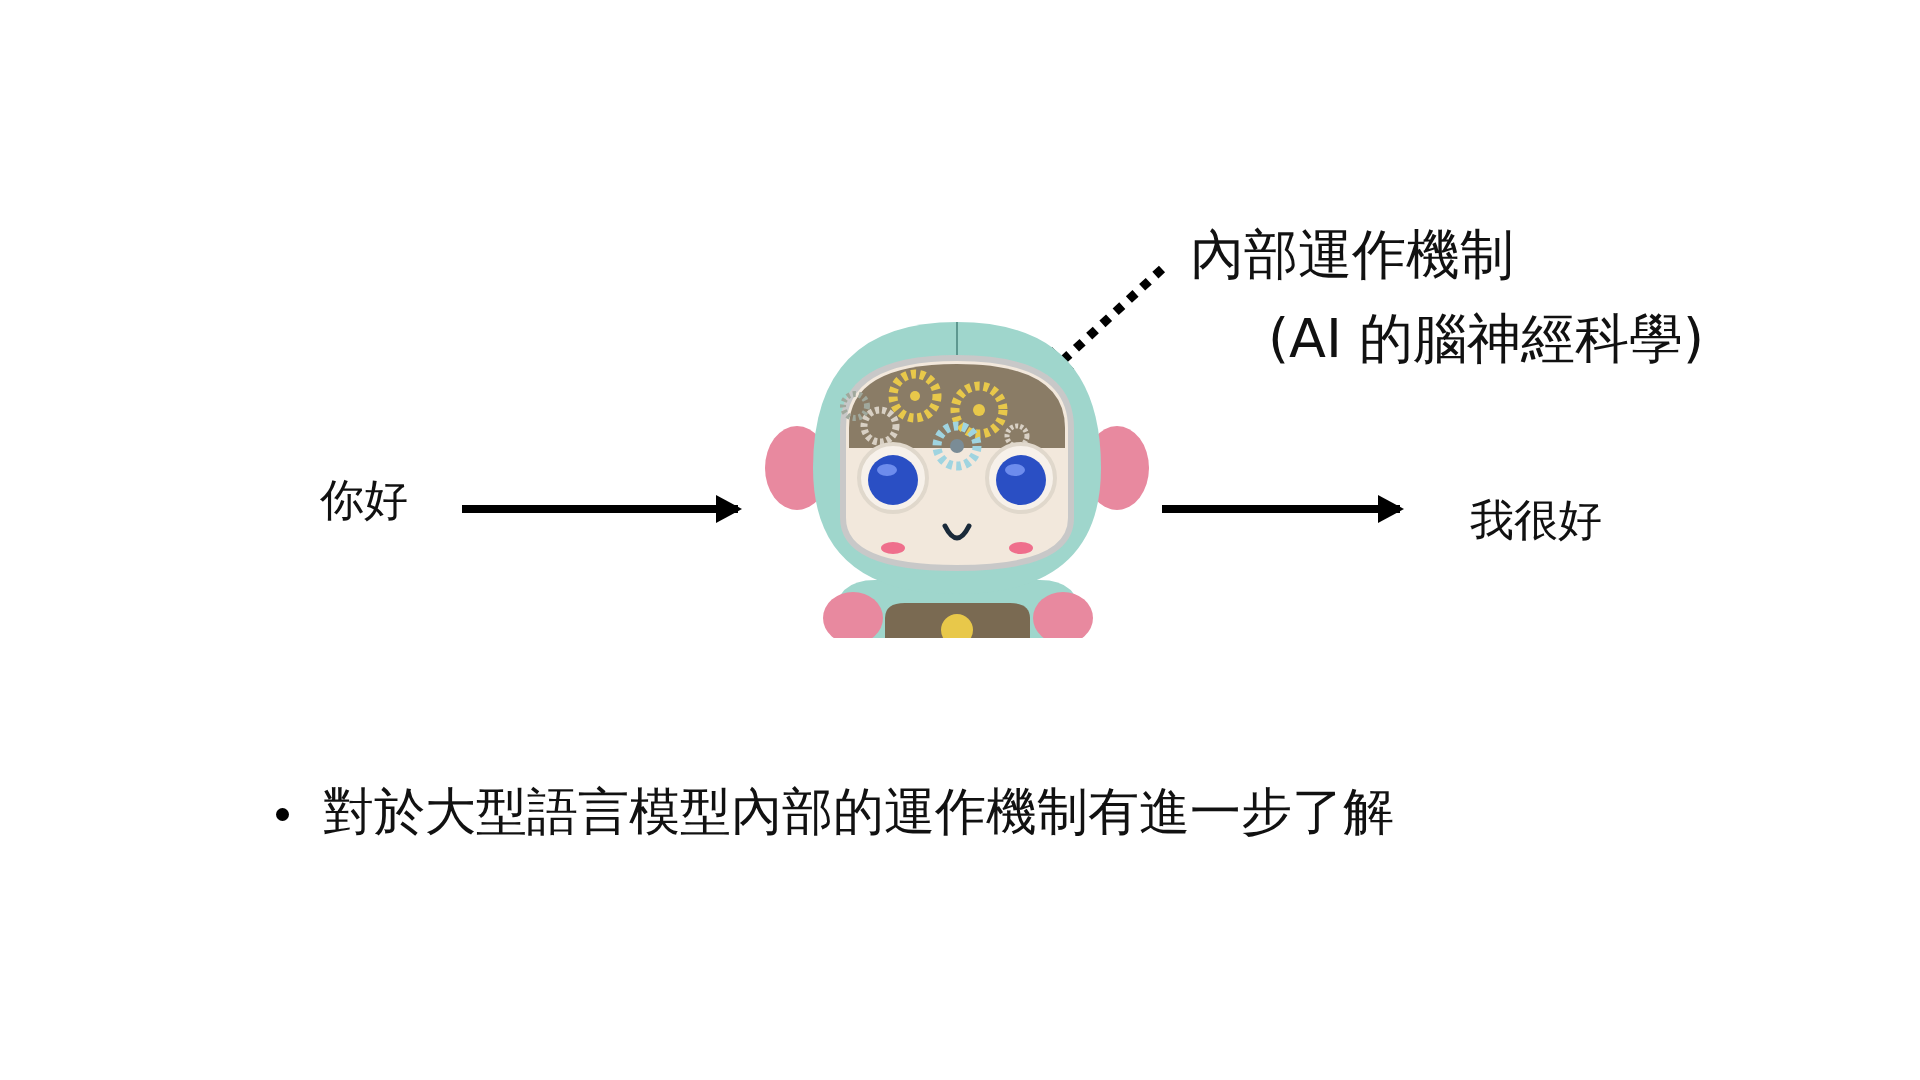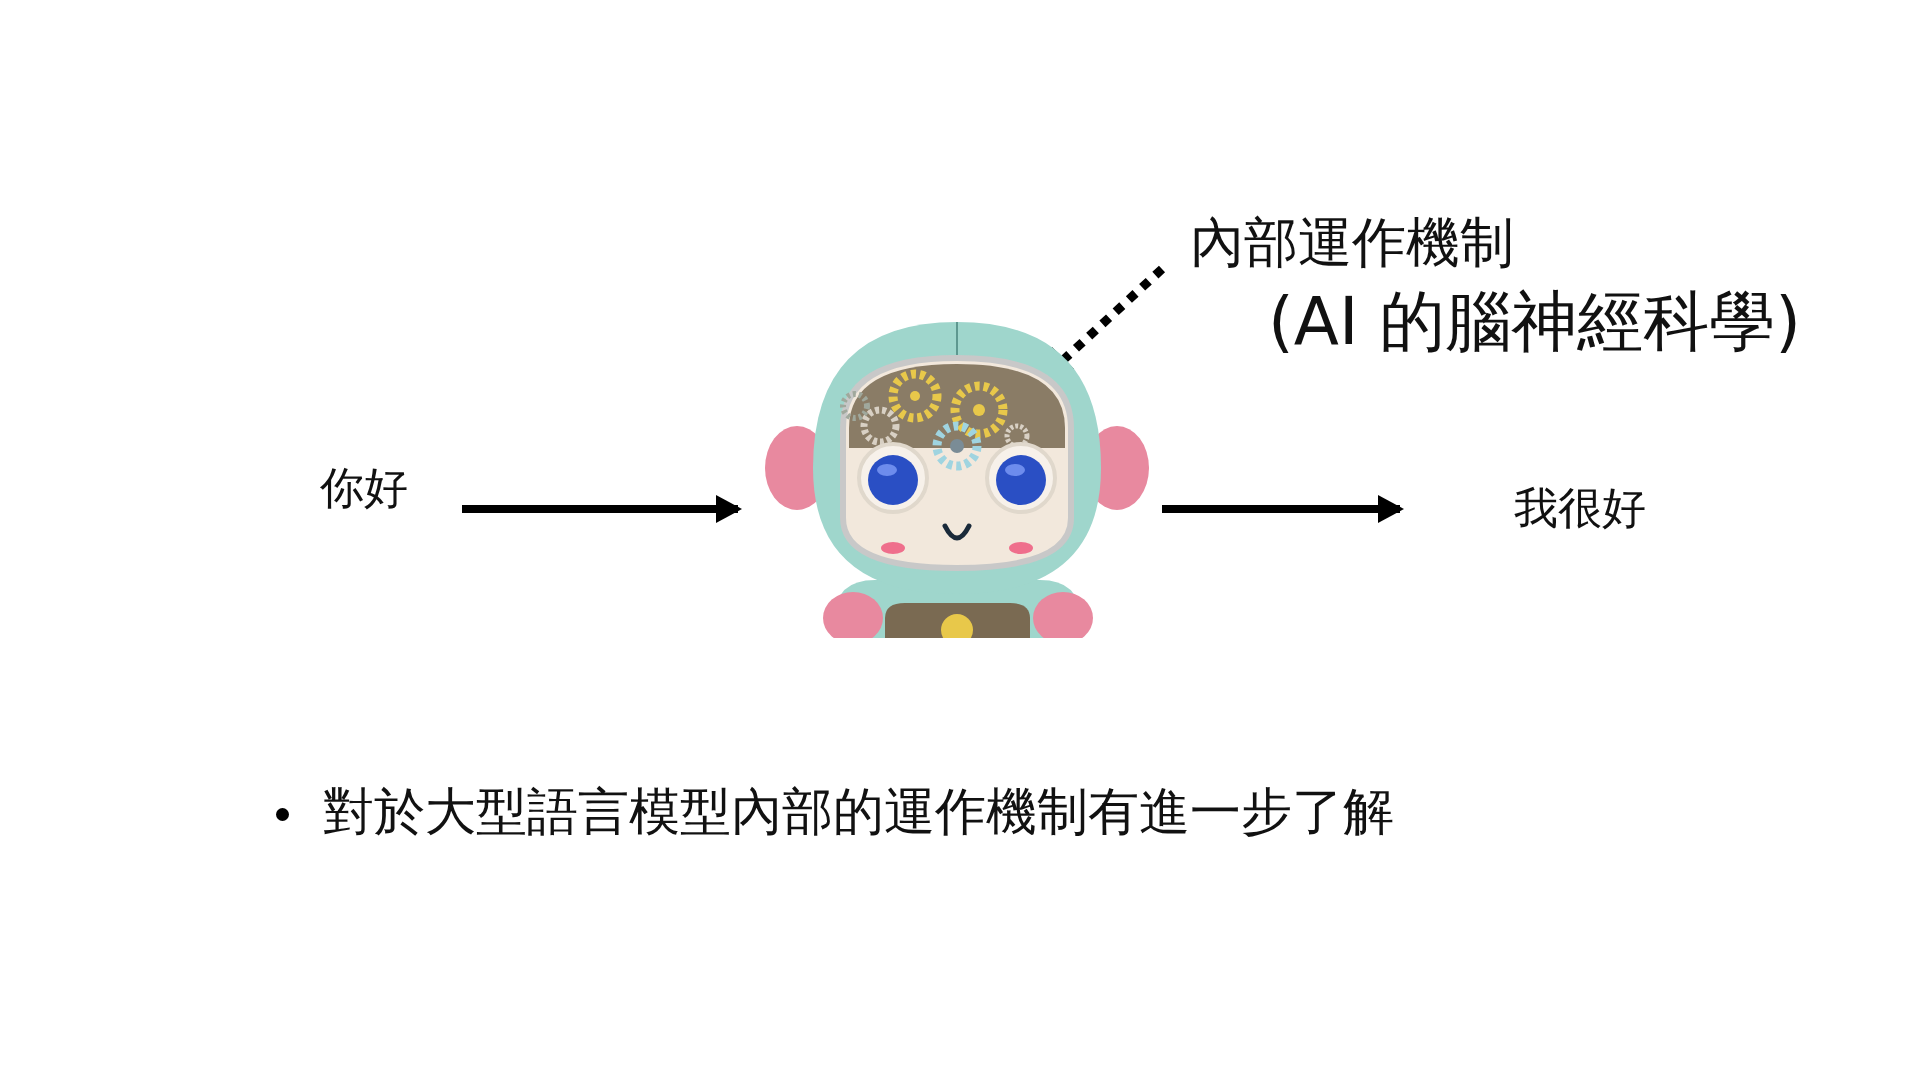--- a/index.html
+++ b/index.html
@@ -1,23 +1,23 @@
 <!DOCTYPE html>
 <html><head>
 <meta charset="utf-8">
 <style>
   html, body { margin:0; padding:0; }
   body { width:1920px; height:1080px; background:#ffffff; position:relative; overflow:hidden;
          font-family:"DejaVu Sans","Liberation Sans",sans-serif; color:#111; }
   .abs { position:absolute; }
-  .label { font-size:44px; line-height:1; white-space:nowrap; }
+  .label { font-size:44px; line-height:1; white-space:nowrap;margin-top:12px; }
   .title1 { left:1190px; top:216px; font-size:54px; }
-  .title2 { left:1268px; top:289px; font-size:66px; }
+  .title2 { left:1268px; top:300px; font-size:54px; }
   .input-text { left:320px; top:466px; }
-  .output-text { left:1514px; top:486px; }
+  .output-text { left:1470px; top:486px; }
   .arrow { height:8px; background:#000; }
   .arrow::after { content:""; position:absolute; right:-4px; top:-10px;
                   border-left:26px solid #000; border-top:14px solid transparent; border-bottom:14px solid transparent; }
   .bullets { left:276px; top:778px; font-size:51px; line-height:68px;font-family:Liberation Serif, serif; }
   .bullet-row { display:flex; align-items:center; white-space:nowrap; }
   .dot { width:13px; height:13px; border-radius:50%; background:#000; margin-right:34px; margin-top:4px; }
   svg { display:block; }
 </style>
 </head>
 <body>

